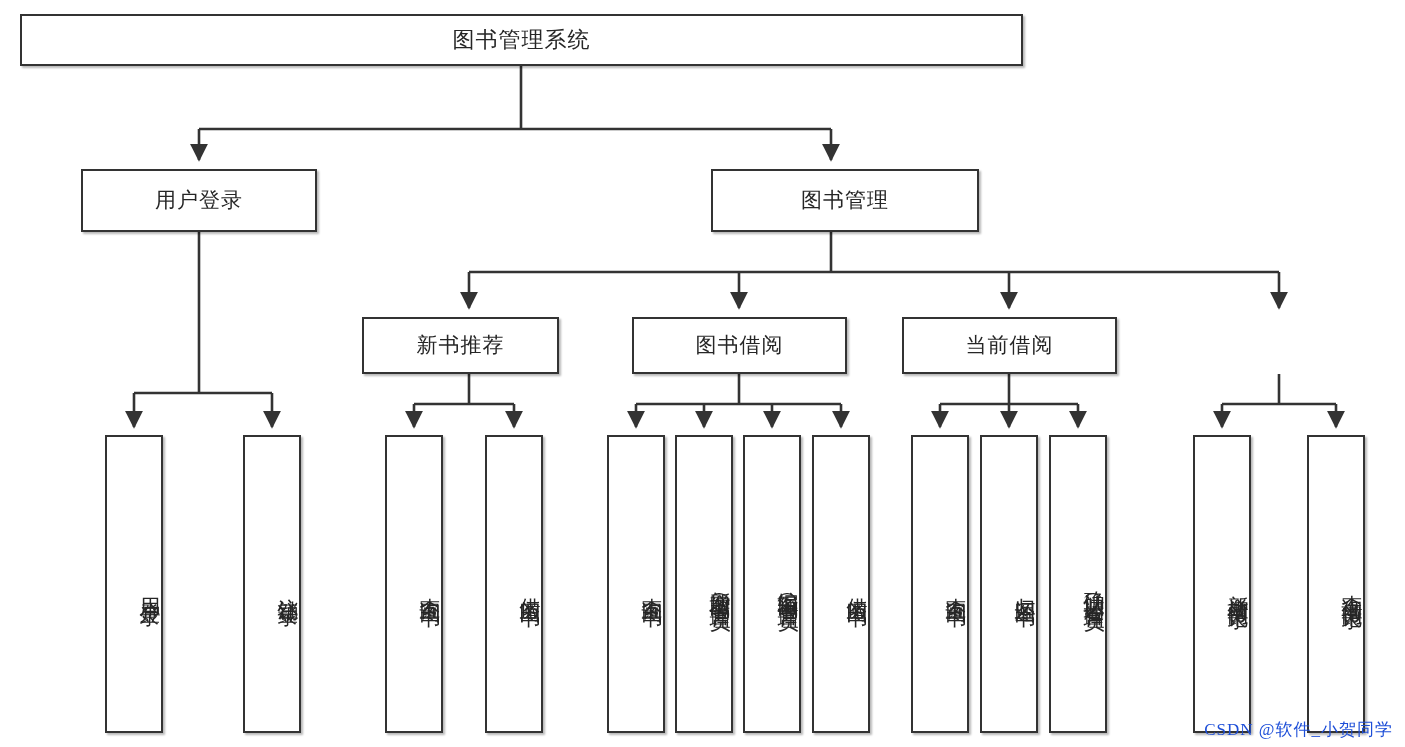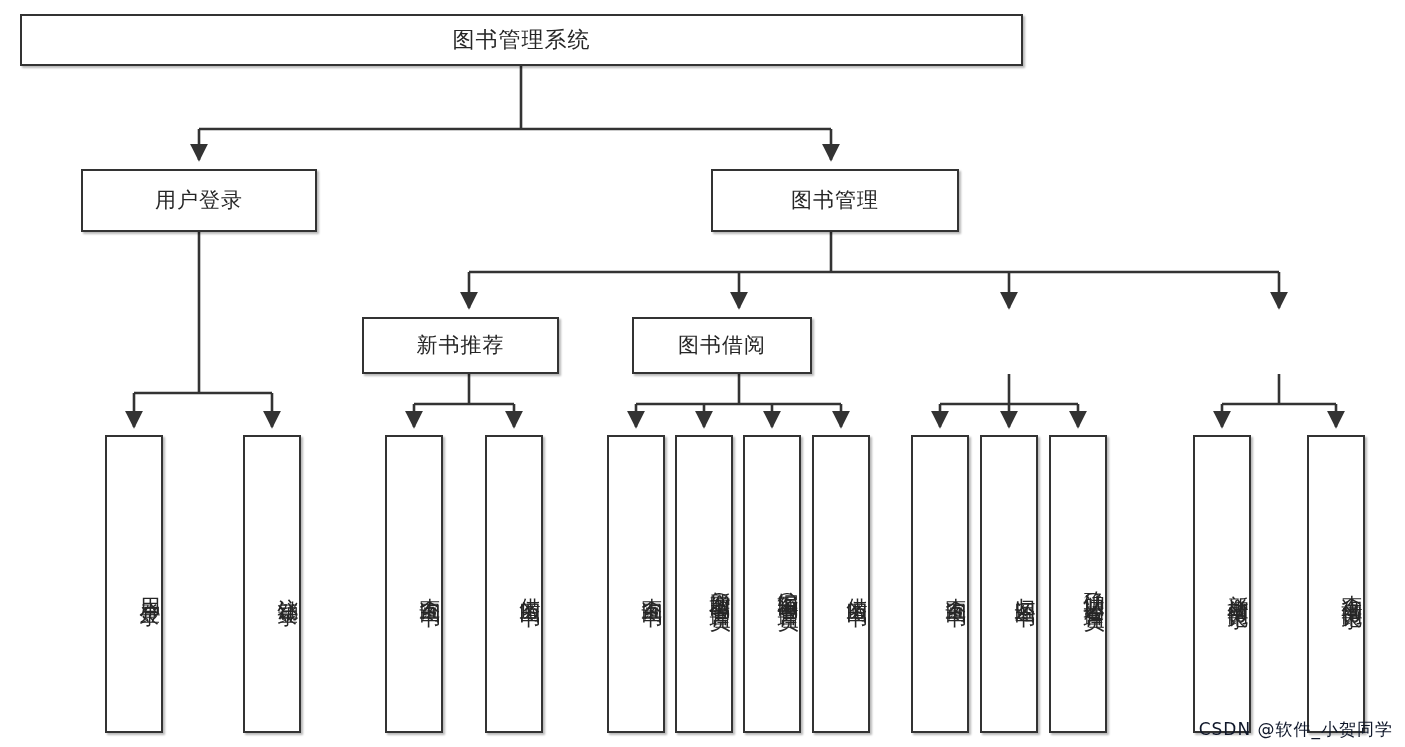--- a/index.html
+++ b/index.html
@@ -53,24 +53,25 @@
     justify-content: center;
   }
   .node.root {
     font-size: 22px;
   }
   .watermark {
     position: absolute;
     right: 12px;
     bottom: 6px;
     font-size: 17px;
-    color: #0f172a;
+    color: #1d4ed8;
     letter-spacing: 1px;
     z-index: 5;
     white-space: nowrap;
+    font-family: Liberation Serif, serif;
   }
 </style>
 </head>
 <body>
 
 <div id="canvas">
 
   <svg id="wires" viewBox="0 0 1405 747">
     <defs>
       <marker id="arrow" viewBox="0 0 10 10" refX="9" refY="5" markerWidth="7" markerHeight="7" orient="auto-start-reverse">
@@ -117,24 +118,25 @@
       <path d="M 1279 374 L 1279 404"></path>
       <path d="M 1222 404 L 1336 404"></path>
       <path d="M 1222 404 L 1222 427" marker-end="url(#arrow)"></path>
       <path d="M 1336 404 L 1336 427" marker-end="url(#arrow)"></path>
     </g>
   </svg>
 
   <div class="node h root" style="left:20px; top:14px; width:1003px; height:52px;">图书管理系统</div>
 
   <div class="node h" style="left:81px; top:169px; width:236px; height:63px;">用户登录</div>
-  <div class="node h" style="left:711px; top:169px; width:248px; height:63px;">图书管理</div>
+  <div class="node h" style="left:711px; top:169px; width:268px; height:63px;">图书管理</div>
 
   <div class="node h" style="left:362px; top:317px; width:197px; height:57px;">新书推荐</div>
-  <div class="node h" style="left:632px; top:317px; width:180px; height:57px;">图书借阅</div>
+  <div class="node h" style="left:632px; top:317px; width:215px; height:57px;">图书借阅</div>
+  <div class="node h" style="left:902px; top:317px; width:215px; height:57px;">当前借阅</div>
 
   <div class="node v" style="left:105px; top:435px; width:58px; height:298px;">用户登录</div>
   <div class="node v" style="left:243px; top:435px; width:58px; height:298px;">注销登录</div>
 
   <div class="node v" style="left:385px; top:435px; width:58px; height:298px;">查询图书</div>
   <div class="node v" style="left:485px; top:435px; width:58px; height:298px;">借阅图书</div>
 
   <div class="node v" style="left:607px; top:435px; width:58px; height:298px;">查询图书</div>
   <div class="node v" style="left:675px; top:435px; width:58px; height:298px;">新增图书（管理员）</div>
   <div class="node v" style="left:743px; top:435px; width:58px; height:298px;">编辑图书（管理员）</div>

